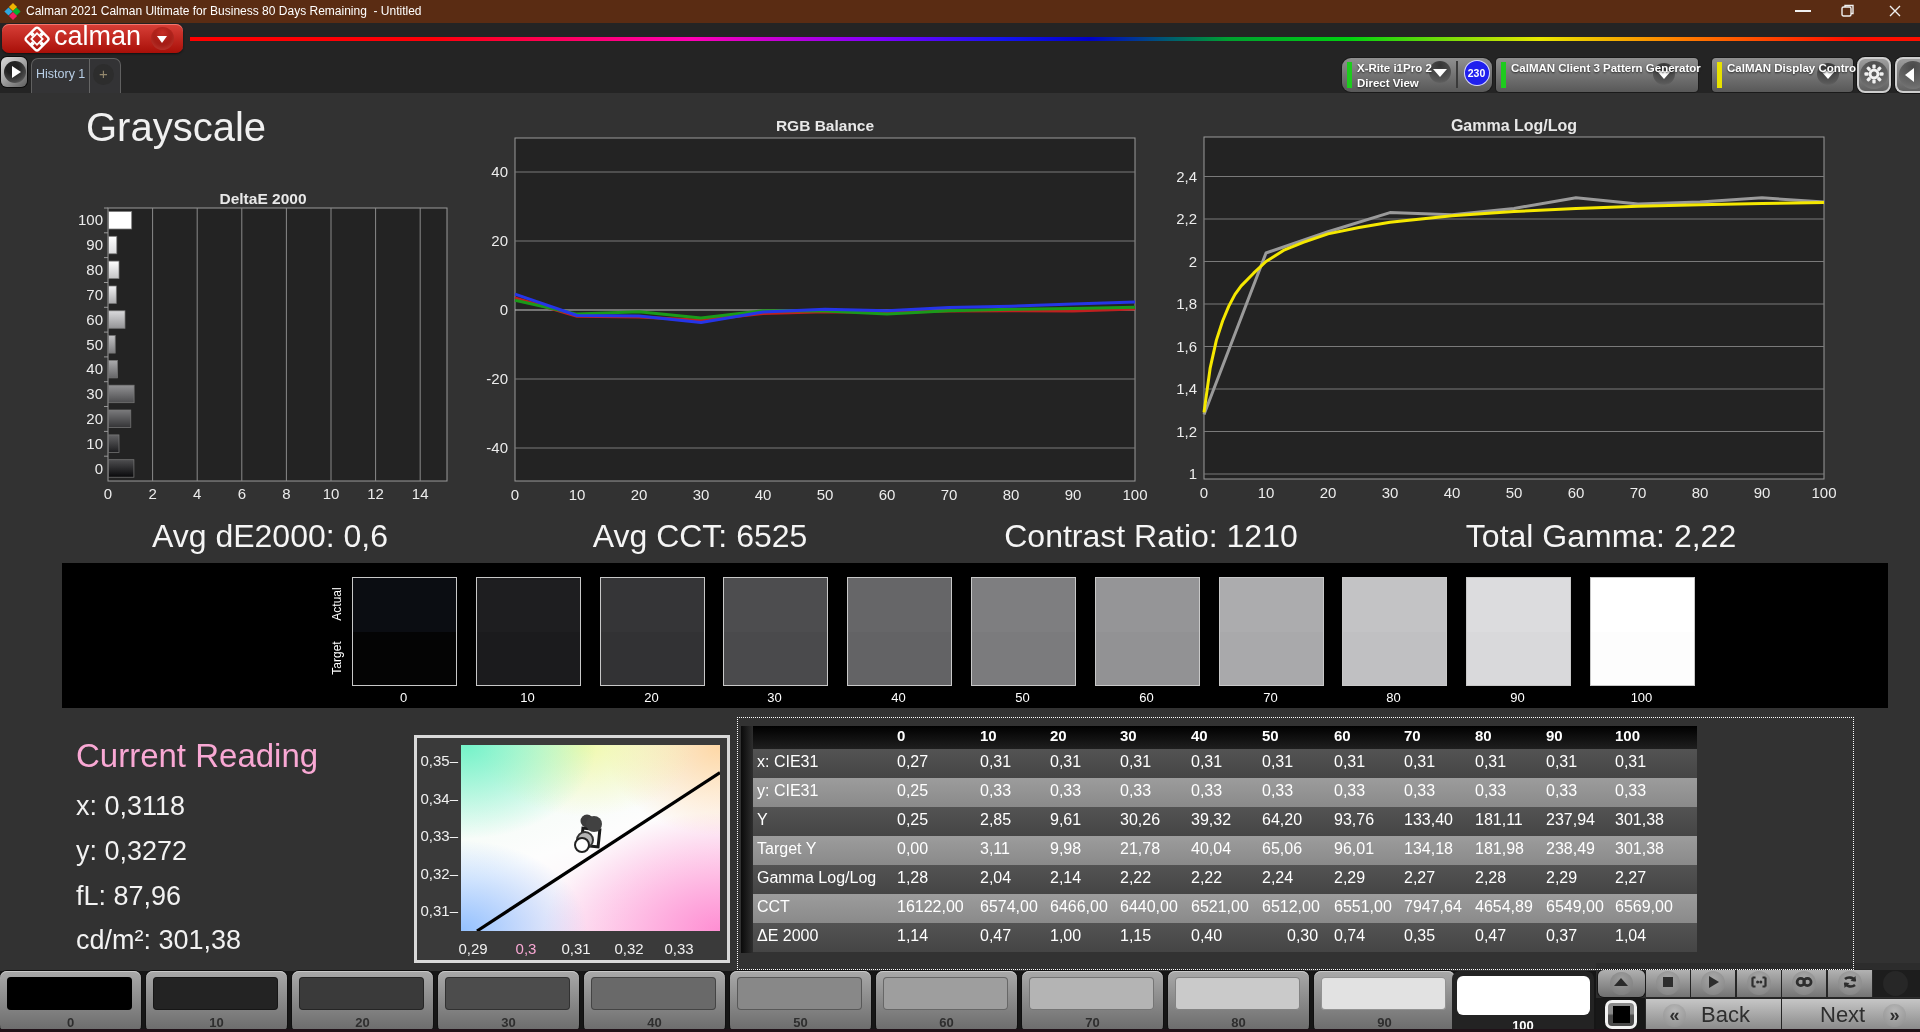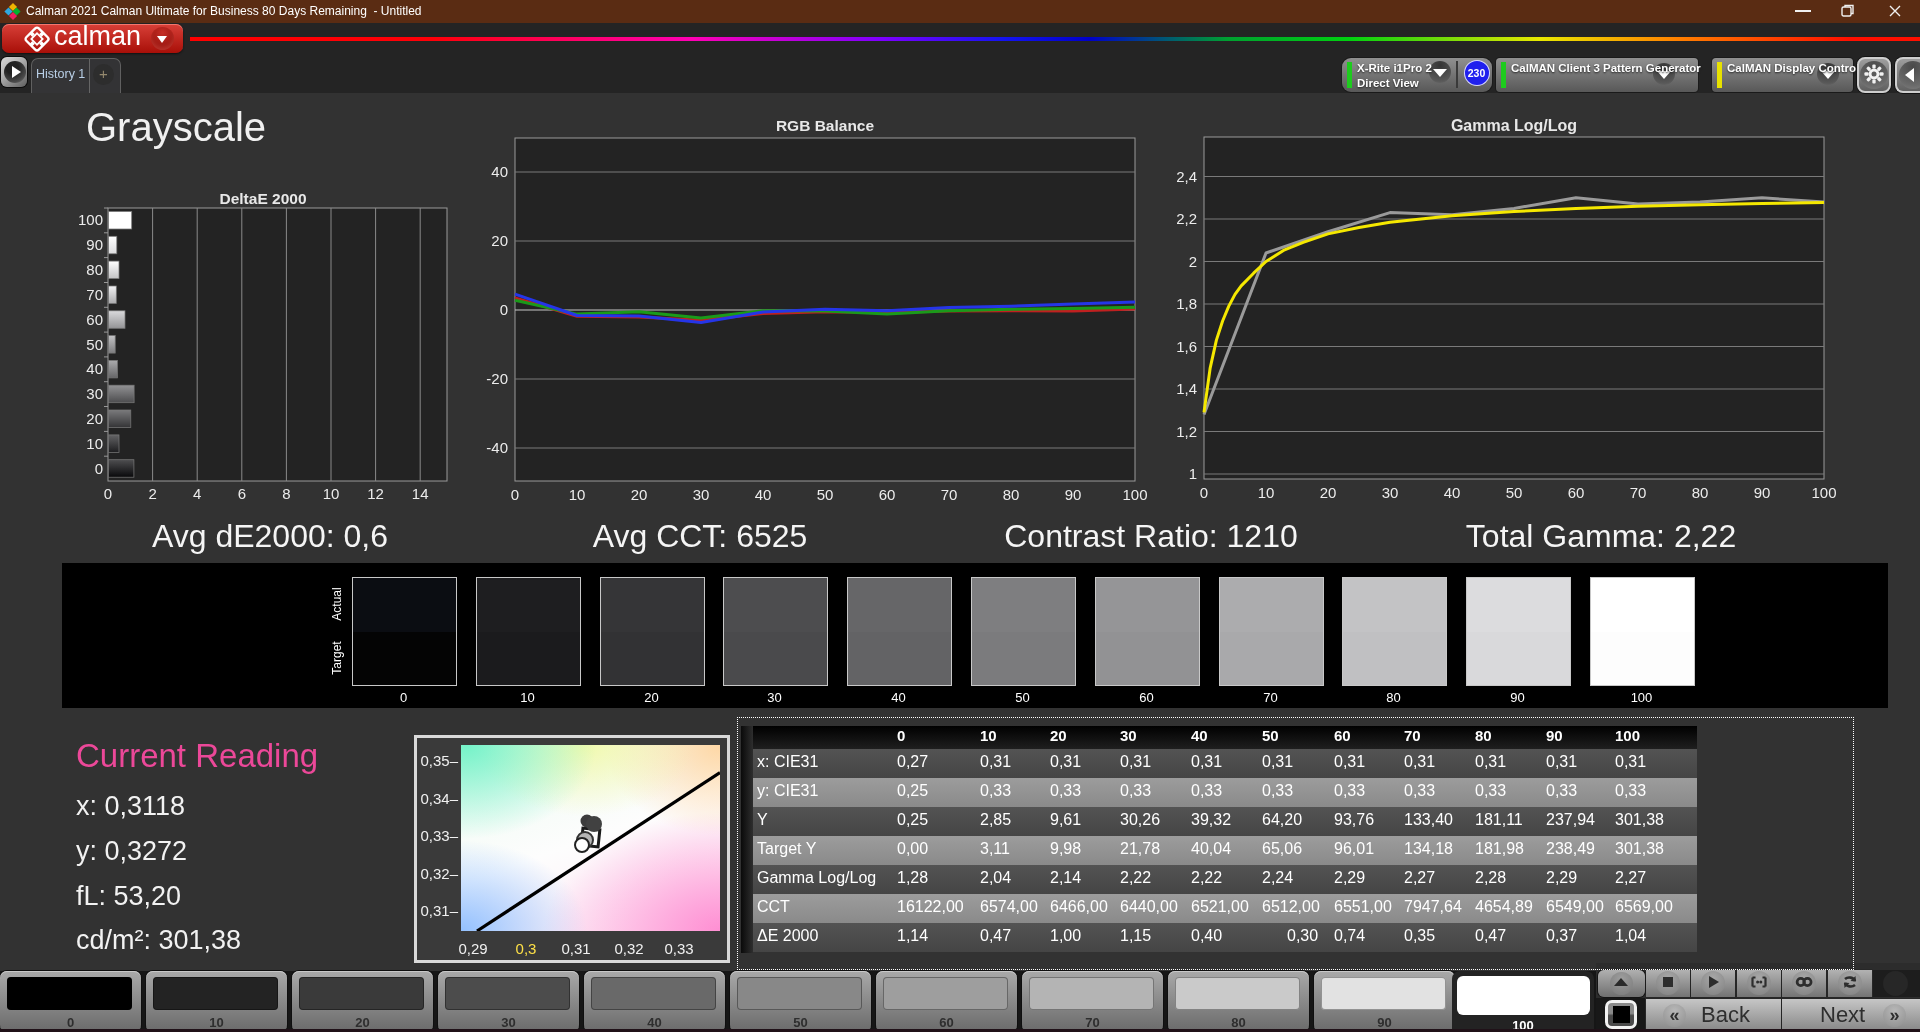--- a/index.html
+++ b/index.html
@@ -315,44 +315,44 @@
       <div style="position:absolute;left:0;top:50%;width:100%;height:50%;background:#d9d9db"></div>
     </div>
 <div style="position:absolute;left:1404px;top:127px;width:103px;text-align:center;color:#fff;font-size:13px">90</div>
 <div style="position:absolute;left:1528px;top:14px;width:103px;height:107px;border:1.5px solid rgba(235,235,235,.85);background:linear-gradient(#ffffff00,#ffffff00)">
       <div style="position:absolute;left:0;top:0;width:100%;height:50%;background:#ffffff"></div>
       <div style="position:absolute;left:0;top:50%;width:100%;height:50%;background:#fdfdfd"></div>
     </div>
 <div style="position:absolute;left:1528px;top:127px;width:103px;text-align:center;color:#fff;font-size:13px">100</div>
 </div>
 
-<div style="position:absolute;left:76px;top:737px;color:#ec4899;font-size:33px">Current Reading</div>
+<div style="position:absolute;left:76px;top:737px;color:#f9a8d4;font-size:33px">Current Reading</div>
 <div style="position:absolute;left:76px;top:791px;color:#f2f2f2;font-size:27px">x: 0,3118</div>
 <div style="position:absolute;left:76px;top:836px;color:#f2f2f2;font-size:27px">y: 0,3272</div>
-<div style="position:absolute;left:76px;top:881px;color:#f2f2f2;font-size:27px">fL: 53,20</div>
+<div style="position:absolute;left:76px;top:881px;color:#f2f2f2;font-size:27px">fL: 87,96</div>
 <div style="position:absolute;left:76px;top:925px;color:#f2f2f2;font-size:27px">cd/m²: 301,38</div>
 
 <div style="position:absolute;left:414px;top:735px;width:316px;height:228px;background:#3a3a3a;border:3px solid #d9d9d9;box-sizing:border-box">
 <div style="position:absolute;left:44px;top:7px;width:259px;height:186px;background:radial-gradient(ellipse 70% 70% at 2% 0%, rgba(110,242,198,.95), rgba(110,242,198,0) 72%),radial-gradient(ellipse 60% 55% at 48% 0%, rgba(242,248,150,.75), rgba(242,248,150,0) 70%),radial-gradient(ellipse 60% 65% at 100% 0%, rgba(255,212,158,.92), rgba(255,212,158,0) 75%),radial-gradient(ellipse 65% 65% at 0% 100%, rgba(138,188,255,.92), rgba(138,188,255,0) 75%),radial-gradient(ellipse 85% 80% at 100% 100%, rgba(255,135,208,.92), rgba(255,135,208,0) 80%),linear-gradient(160deg,#eafaef,#fdfdfd 50%,#fde8f4)">
 <svg width="259" height="186" style="position:absolute;left:0;top:0">
         <line x1="16" y1="186" x2="259" y2="27.5" stroke="#000" stroke-width="3.2"></line>
         <rect x="121" y="84" width="17" height="17" fill="none" stroke="#1a1a1a" stroke-width="3" transform="rotate(6 129.5 92.5)"></rect>
         <circle cx="126" cy="76" r="6.5" fill="#3c3c3c"></circle>
         <circle cx="133" cy="79" r="8" fill="#414141"></circle>
         <circle cx="124" cy="95" r="8" fill="#b5b5b5" stroke="#333" stroke-width="2"></circle>
         <circle cx="121" cy="100" r="7" fill="#fff" stroke="#222" stroke-width="2"></circle>
       </svg>
 </div>
 <div style="position:absolute;left:0;top:14px;width:41px;text-align:right;color:#f0f0f0;font-size:15px">0,35–</div>
 <div style="position:absolute;left:0;top:52px;width:41px;text-align:right;color:#f0f0f0;font-size:15px">0,34–</div>
 <div style="position:absolute;left:0;top:89px;width:41px;text-align:right;color:#f0f0f0;font-size:15px">0,33–</div>
 <div style="position:absolute;left:0;top:127px;width:41px;text-align:right;color:#f0f0f0;font-size:15px">0,32–</div>
 <div style="position:absolute;left:0;top:164px;width:41px;text-align:right;color:#f0f0f0;font-size:15px">0,31–</div>
 <div style="position:absolute;left:39px;top:202px;width:34px;text-align:center;color:#f0f0f0;font-size:15px">0,29</div>
-<div style="position:absolute;left:92px;top:202px;width:34px;text-align:center;color:#fde047;font-size:15px">0,3</div>
+<div style="position:absolute;left:92px;top:202px;width:34px;text-align:center;color:#f9a8d4;font-size:15px">0,3</div>
 <div style="position:absolute;left:142px;top:202px;width:34px;text-align:center;color:#f0f0f0;font-size:15px">0,31</div>
 <div style="position:absolute;left:195px;top:202px;width:34px;text-align:center;color:#f0f0f0;font-size:15px">0,32</div>
 <div style="position:absolute;left:245px;top:202px;width:34px;text-align:center;color:#f0f0f0;font-size:15px">0,33</div>
 </div>
 <div style="position:absolute;left:741px;top:726px;width:956px;height:227px;font-size:16px">
 <div style="position:absolute;left:0;top:0;width:12px;height:227px;background:linear-gradient(90deg,#0a0a0a,#2e2e2e)"></div>
 <div style="position:absolute;left:12px;top:0;width:944px;height:23px;background:linear-gradient(#000,#1f1f1f)">
 <span style="position:absolute;left:144px;top:1px;color:#fff;font-weight:bold;font-size:15px">0</span>
 <span style="position:absolute;left:227px;top:1px;color:#fff;font-weight:bold;font-size:15px">10</span>
 <span style="position:absolute;left:297px;top:1px;color:#fff;font-weight:bold;font-size:15px">20</span>

